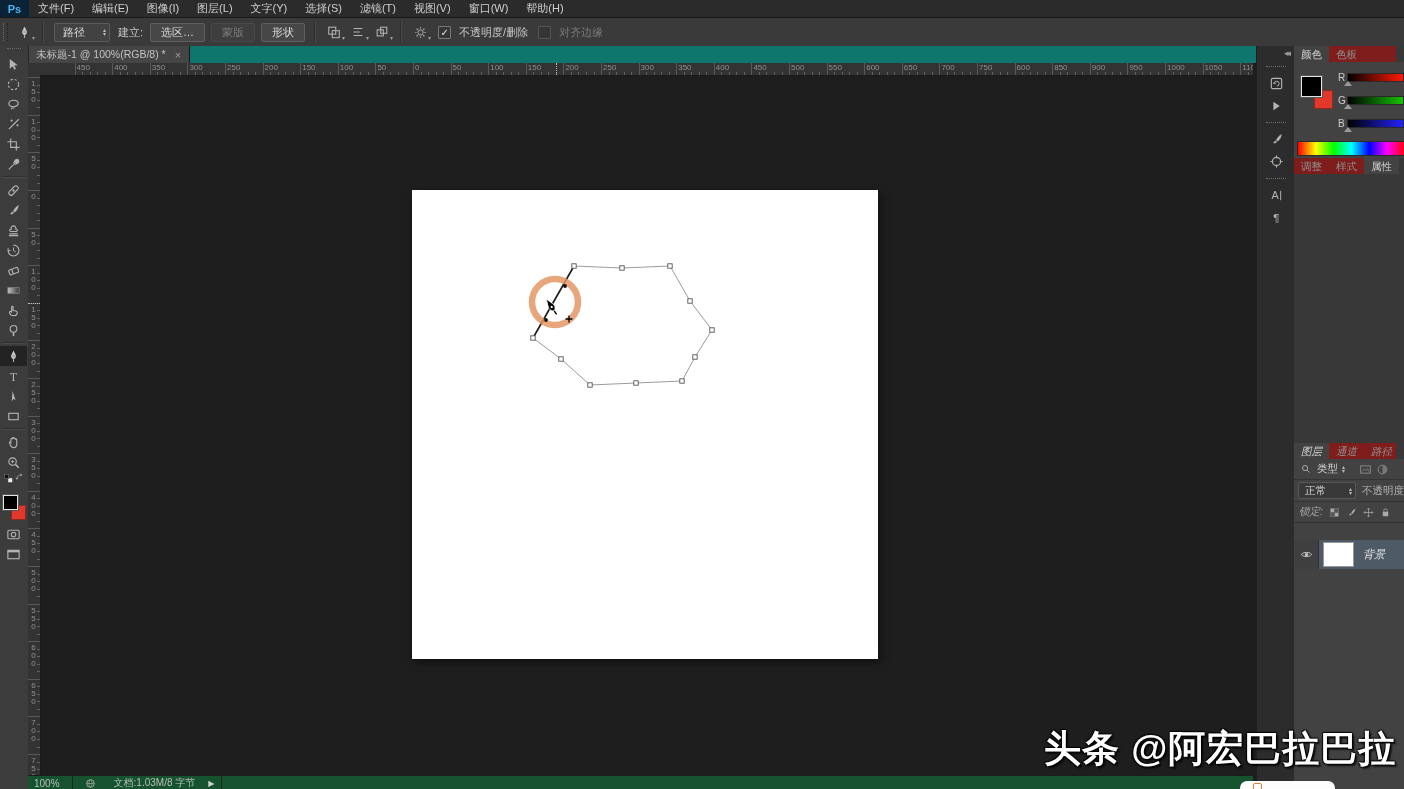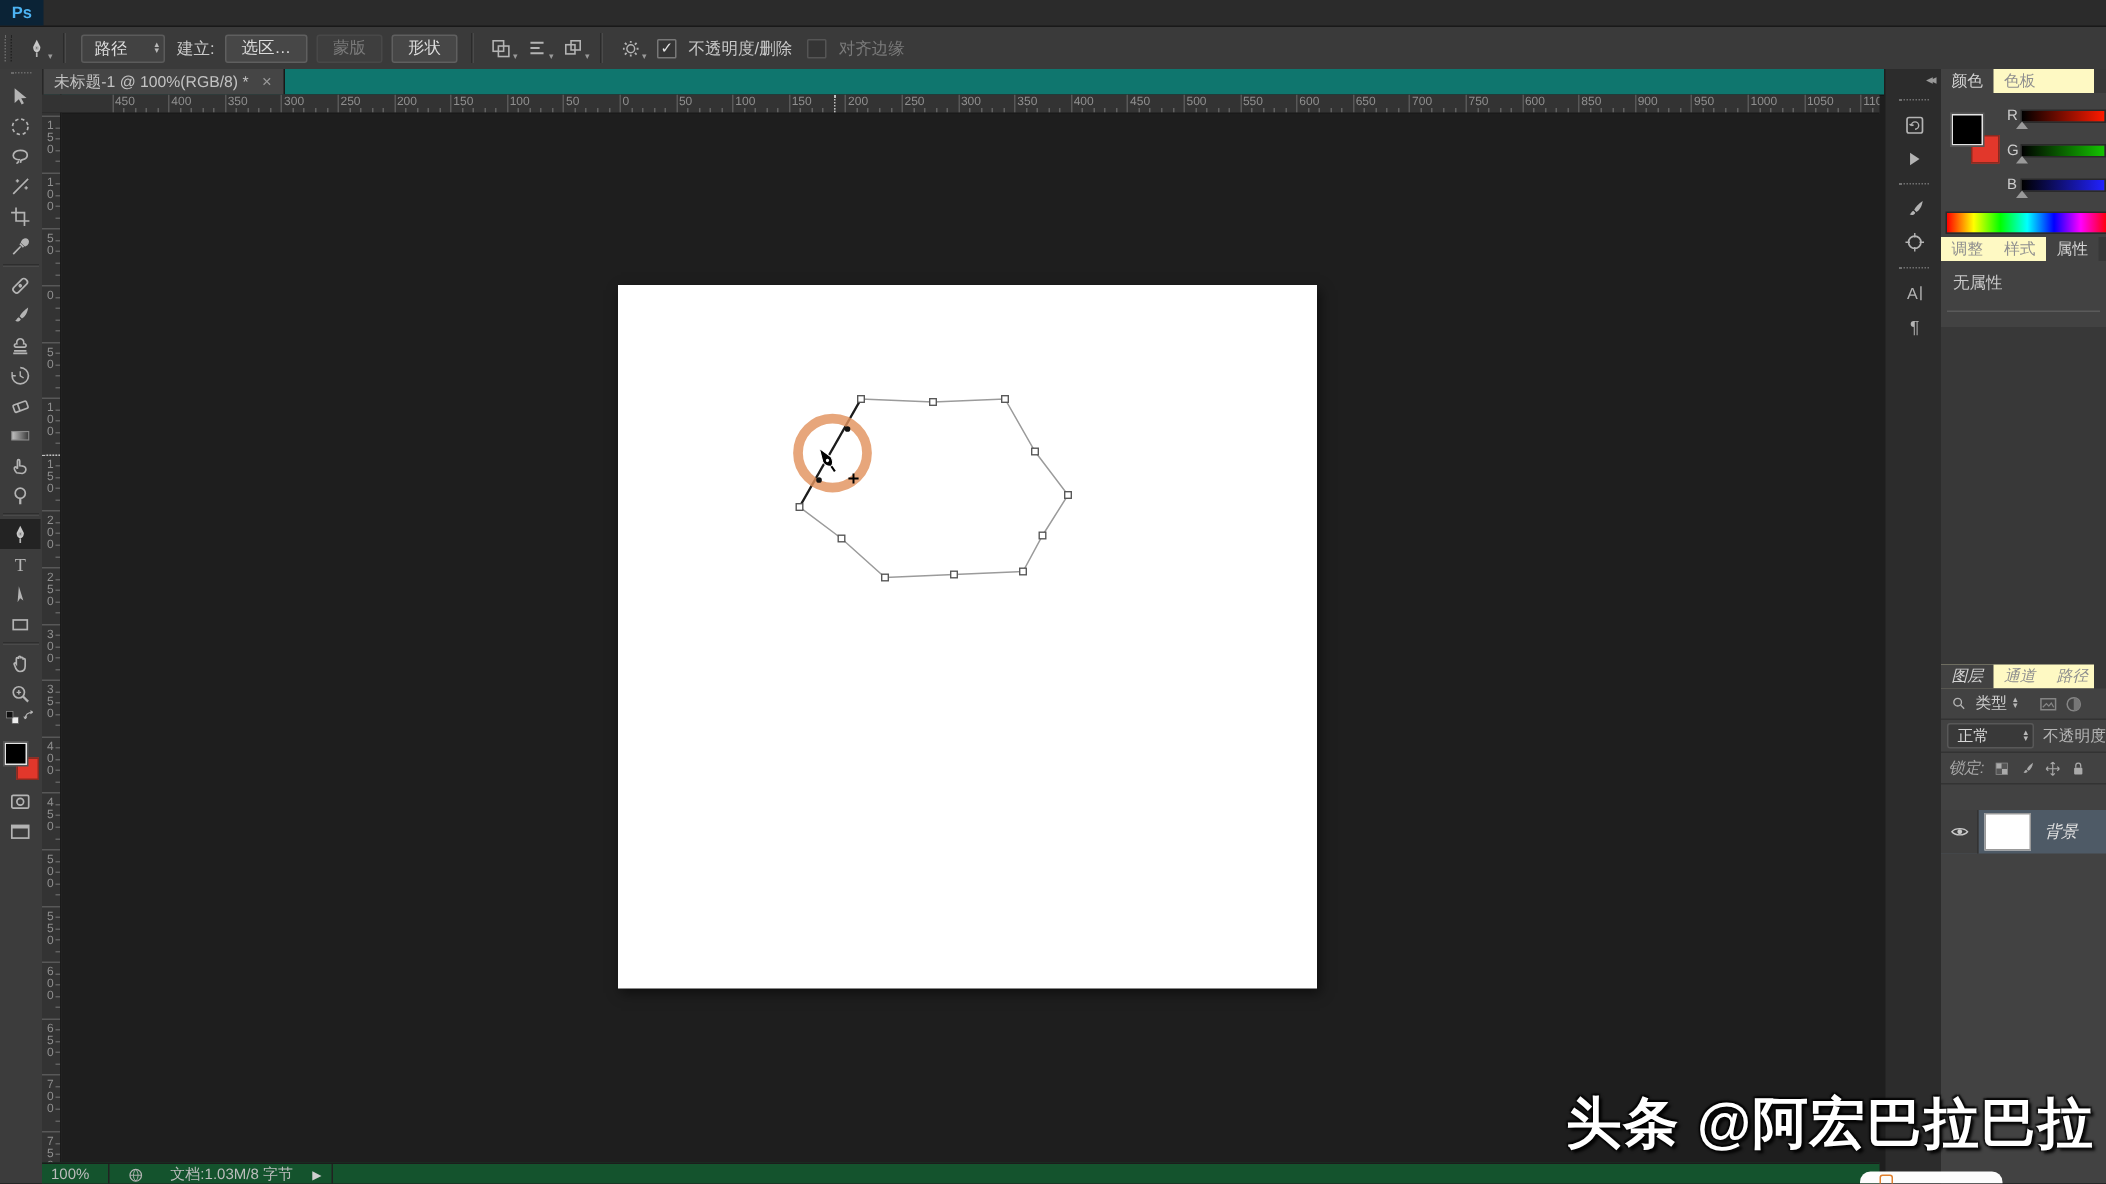--- a/index.html
+++ b/index.html
@@ -69,21 +69,21 @@
   .play-btn{width:12px;height:11px;display:flex;align-items:center;justify-content:center;font-size:8px;color:#cfcfcf;}
 
   
   #dockstrip{left:1256px;top:46px;width:38px;height:743px;background:#2c2c2c;border-left:1px solid #1e1e1e;}
   #dock-collapse{position:absolute;top:2px;right:6px;color:#9a9a9a;font-size:9px;letter-spacing:-2px;}
   .dock-icon{width:30px;height:21px;margin:1px auto;display:flex;align-items:center;justify-content:center;}
   .dock-grip{height:2px;margin:6px 9px 4px;border-top:1px dotted #707070;}
 
   
   #panels{left:1294px;top:46px;width:110px;height:743px;background:#383838;overflow:hidden;}
-  .tabrow{position:absolute;left:0;width:102px;height:16px;background:#fef9c3;display:flex;}
+  .tabrow{position:absolute;left:0;width:102px;height:16px;background:#7f1d1d;display:flex;}
   .ptab{height:16px;line-height:16px;padding:0 7px;font-size:10.5px;color:#8f8f8f;white-space:nowrap;}
   .ptab.active{background:#424242;color:#d4d4d4;}
   .pcontent{position:absolute;left:0;width:110px;background:#424242;}
   .slider-label{font-size:10px;color:#cccccc;width:10px;}
   .slider-bar{height:7px;width:62px;border:1px solid #2a2a2a;}
   .slider-tri{width:0;height:0;border-left:4px solid transparent;border-right:4px solid transparent;border-bottom:5px solid #9a9a9a;position:absolute;}
   #spectrum{position:absolute;left:3px;width:107px;height:13px;background:linear-gradient(to right,#f00,#ff0,#0f0,#0ff,#00f,#f0f,#f00);border:1px solid #2a2a2a;}
   .row-border{border-bottom:1px solid #333;}
   .lp-row{position:absolute;left:0;width:110px;display:flex;align-items:center;}
   .mini-select{height:15px;background:#393939;border:1px solid #585858;border-radius:2px;display:flex;align-items:center;padding:0 3px 0 6px;}
@@ -101,20 +101,32 @@
   #watermark{left:1044px;top:724px;font-size:37px;font-weight:bold;color:#ffffff;letter-spacing:1px;white-space:nowrap;
     text-shadow:2px 2px 2px rgba(0,0,0,0.9),-1px -1px 1px rgba(0,0,0,0.7),1px -1px 1px rgba(0,0,0,0.7),-1px 1px 1px rgba(0,0,0,0.7);z-index:50;}
   #cut-popup{left:1240px;top:781px;width:95px;height:8px;background:#fdfdfd;border-radius:7px 7px 0 0;z-index:51;}
   #cut-popup .dot{position:absolute;left:13px;top:2px;width:7px;height:6px;border:1px solid #e08030;border-radius:2px;}
 </style>
 </head>
 <body>
 
 <div id="menubar" class="abs">
   <div id="ps-logo">Ps</div>
+  <div id="menu-items" class="flex">
+      <div class="menu-item">文件(F)</div>
+      <div class="menu-item">编辑(E)</div>
+      <div class="menu-item">图像(I)</div>
+      <div class="menu-item">图层(L)</div>
+      <div class="menu-item">文字(Y)</div>
+      <div class="menu-item">选择(S)</div>
+      <div class="menu-item">滤镜(T)</div>
+      <div class="menu-item">视图(V)</div>
+      <div class="menu-item">窗口(W)</div>
+      <div class="menu-item">帮助(H)</div>
+    </div>
 </div>
 
 <div id="optionsbar" class="abs">
   <div class="grip-v"></div>
   <div class="icon-btn">
       <span>
         <svg width="15" height="15" viewBox="0 0 16 16" fill="none" stroke="#b4b4b4" stroke-width="1.2">
           <path d="M8 1.6 L10.6 6.8 C10.6 9 9.6 10.2 8 10.8 C6.4 10.2 5.4 9 5.4 6.8 Z" fill="#c9c9c9" stroke="none"></path>
           <circle cx="8" cy="7.4" r="1" fill="#3a3a3a"></circle>
           <path d="M8 10.8 V13.8"></path>
@@ -813,24 +825,20 @@
       </div>
     <div id="spectrum" style="top:79px;"></div>
   </div>
 
   <div class="tabrow" style="top:112px;">
     <div class="ptab">调整</div>
     <div class="ptab">样式</div>
     <div class="ptab active">属性</div>
     <div class="ptab">信息</div>
   </div>
-  <div class="pcontent" style="top:128px;height:44px;">
-    <div style="font-size:11px;color:#c9c9c9;padding:7px 0 0 8px;">无属性</div>
-    <div style="position:absolute;left:4px;right:4px;top:33px;height:1px;background:#5a5a5a;"></div>
-  </div>
 
   <div class="tabrow" style="top:397px;font-style:italic;">
     <div class="ptab active">图层</div>
     <div class="ptab">通道</div>
     <div class="ptab">路径</div>
   </div>
   <div class="pcontent" style="top:413px;height:330px;">
     <div class="lp-row row-border" style="top:0;height:20px;">
       <span style="margin-left:6px;">
           <svg width="12" height="12" viewBox="0 0 16 16" fill="none" stroke="#b4b4b4" stroke-width="1.2">

